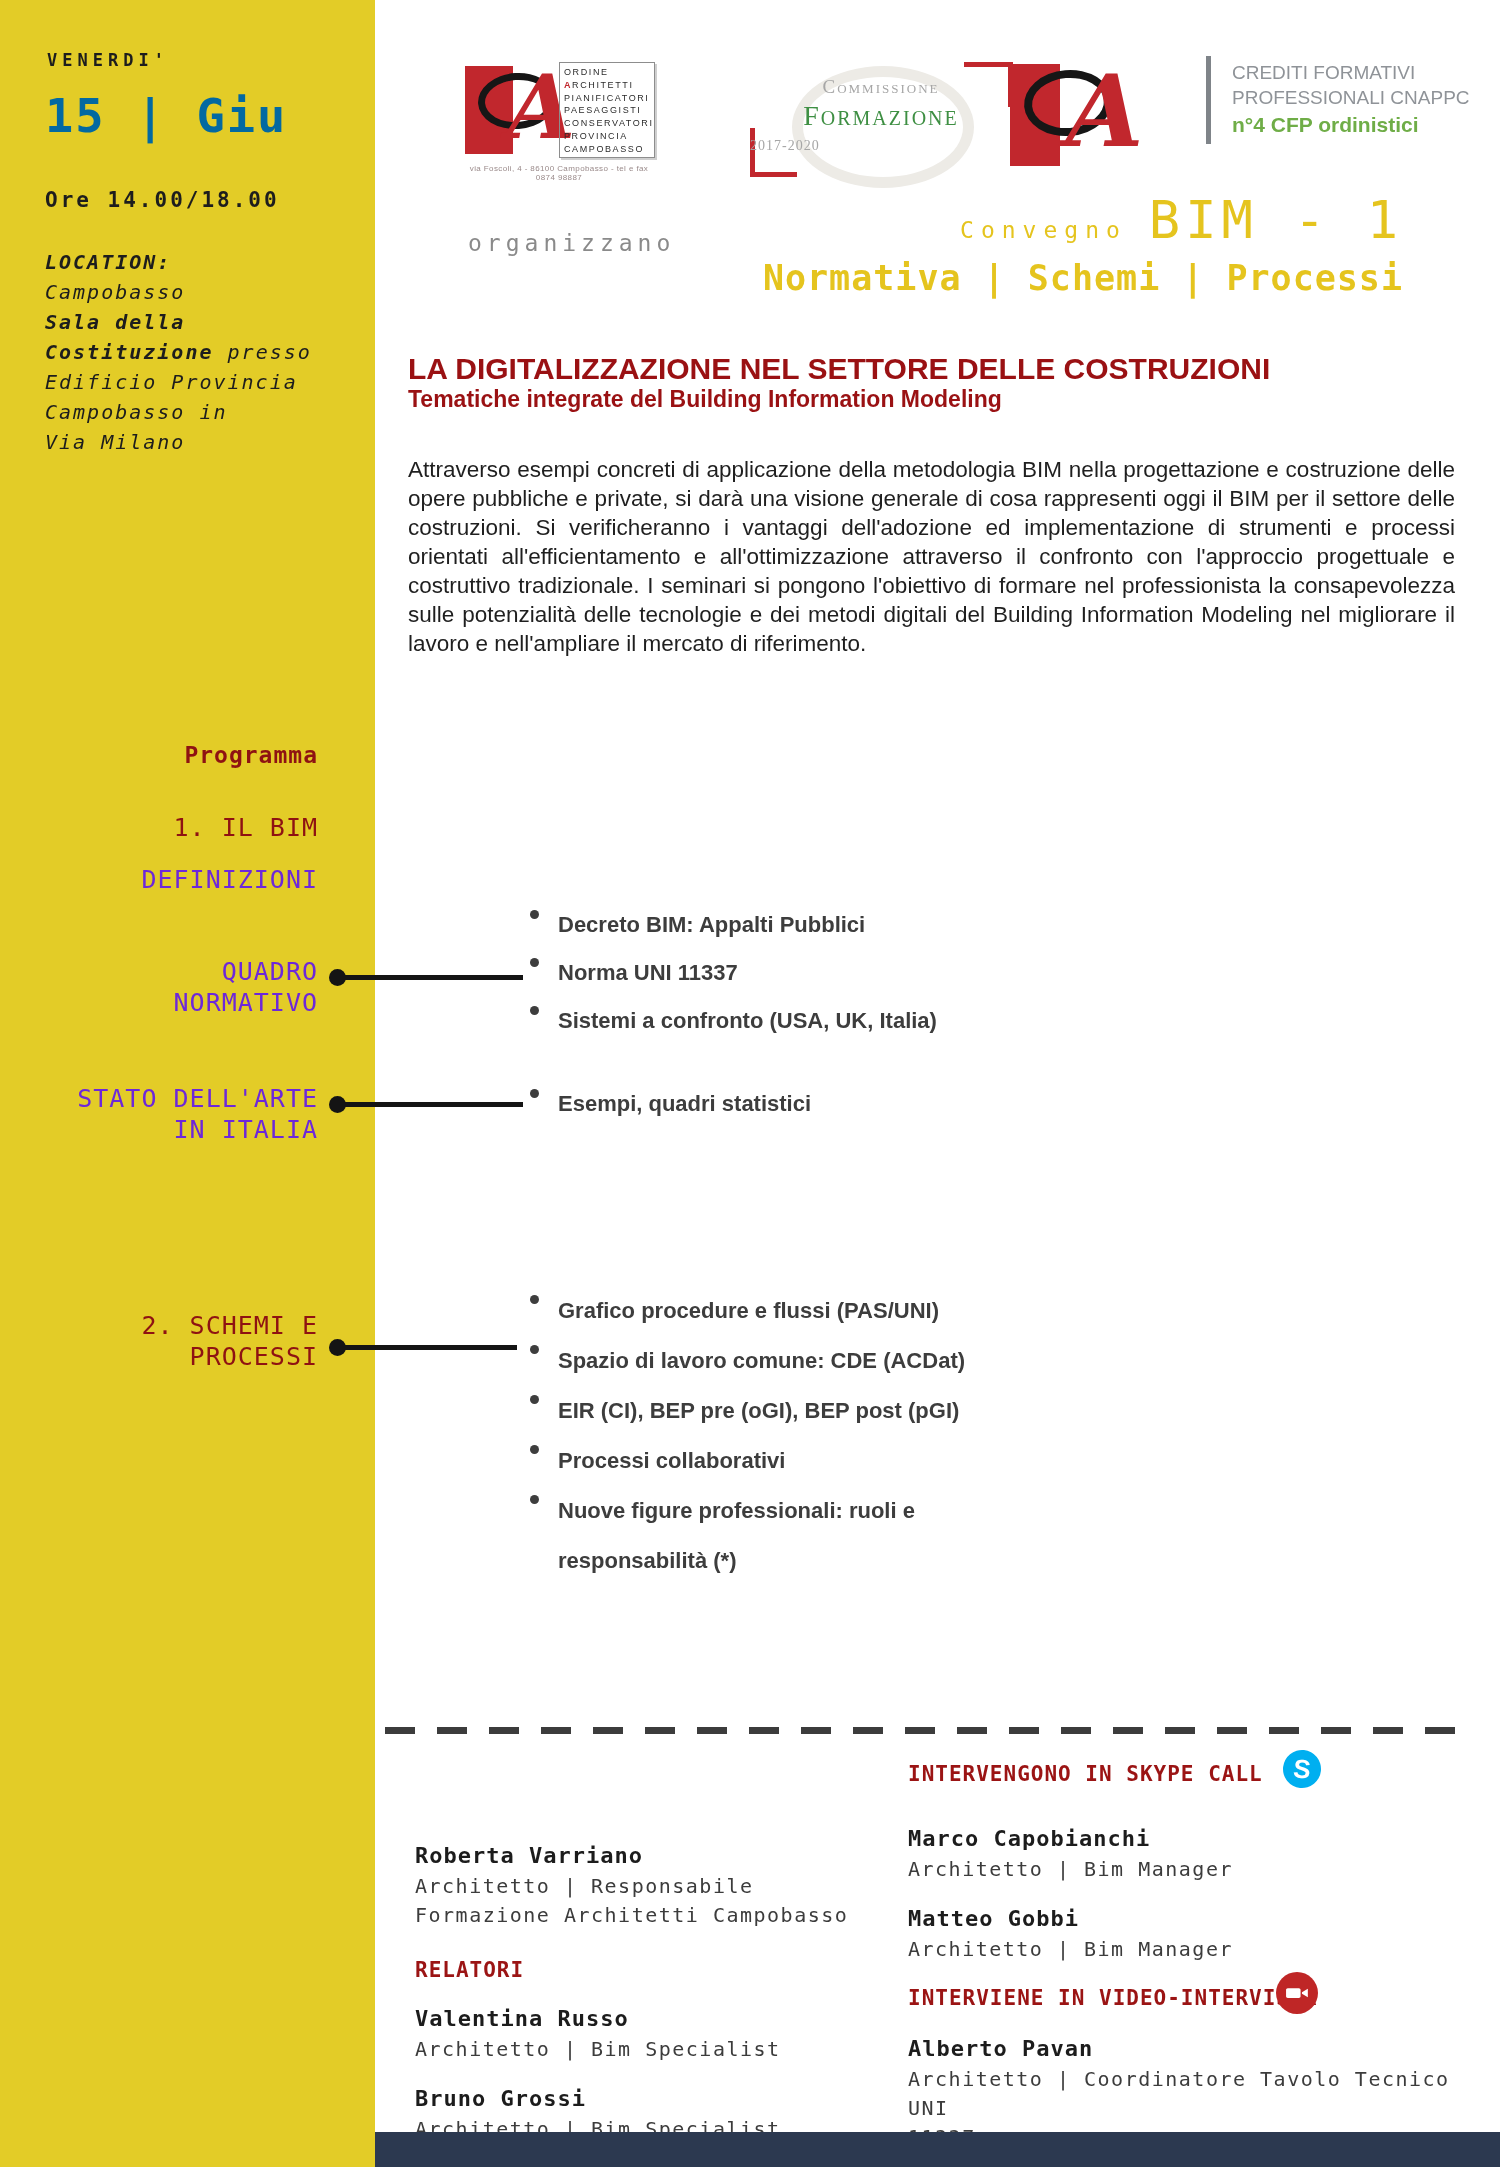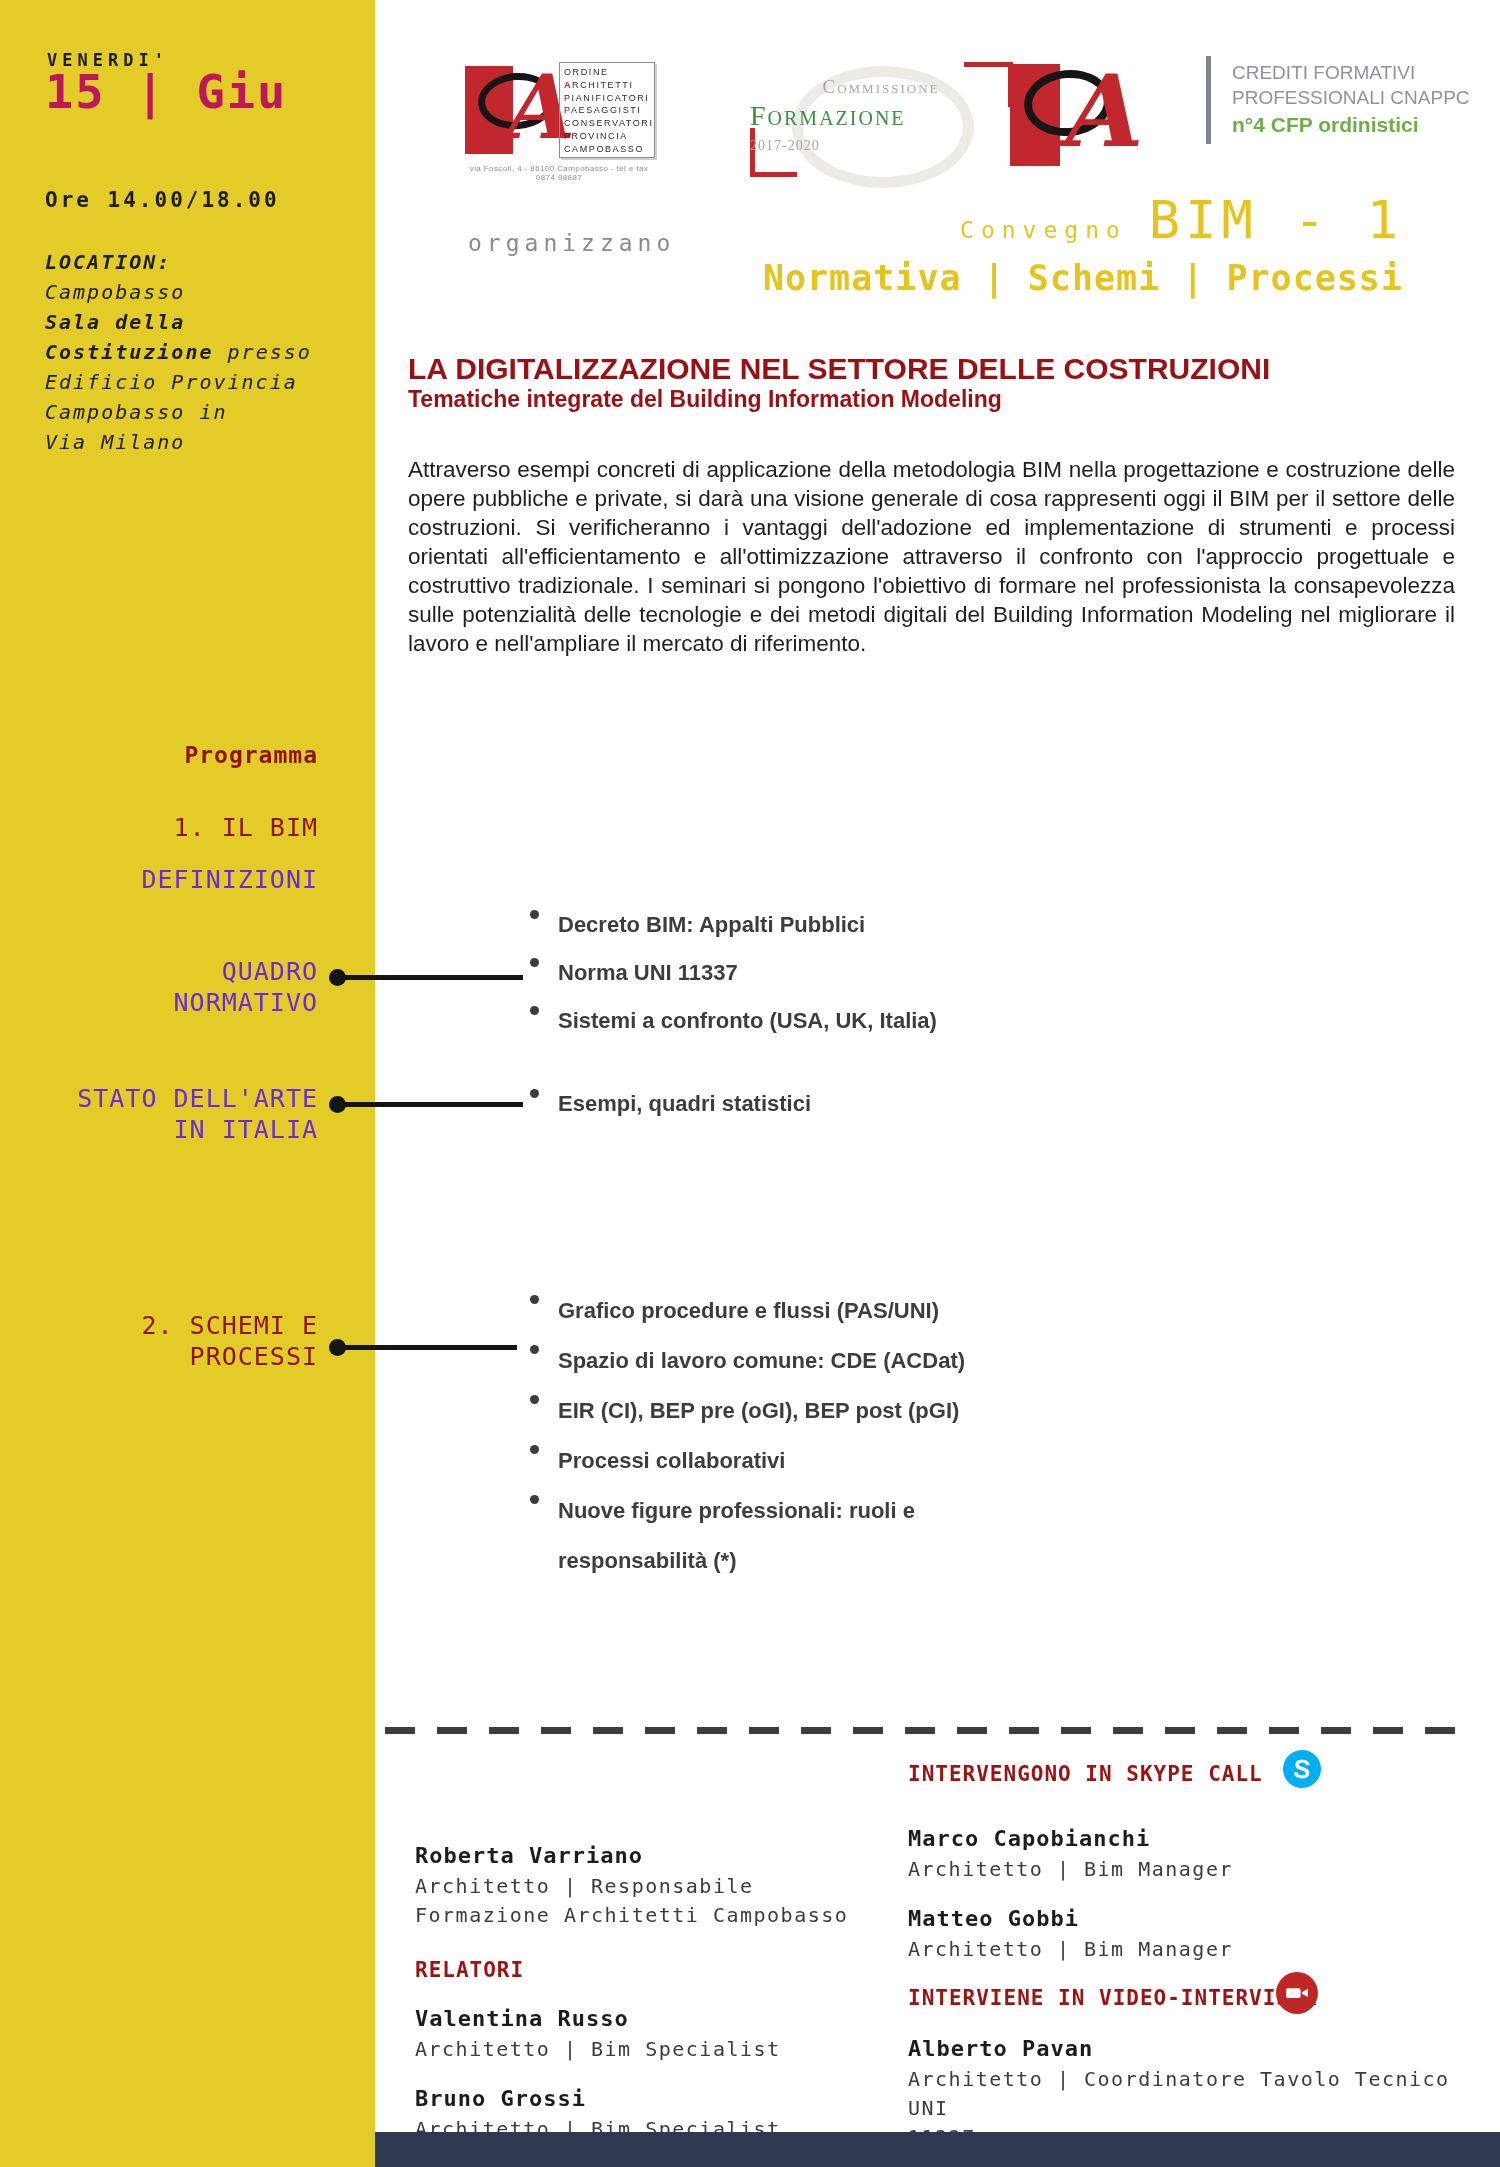--- a/index.html
+++ b/index.html
@@ -4,21 +4,21 @@
 <style>
   html,body{margin:0;padding:0;background:#fff;}
   .page{position:relative;width:1500px;height:2167px;background:#ffffff;overflow:hidden;
         font-family:"Liberation Sans",sans-serif;}
   .abs{position:absolute;}
   .mono{font-family:"DejaVu Sans Mono",monospace;}
 
   
   .sidebar{position:absolute;left:0;top:0;width:375px;height:2167px;background:#e3cc27;}
   .sb-day{left:47px;top:50px;font-size:17px;font-weight:bold;letter-spacing:5px;color:#1d1d1d;}
-  .sb-date{left:45px;top:64px;font-size:47px;font-weight:bold;letter-spacing:2px;color:#be185d;}
+  .sb-date{left:45px;top:88px;font-size:47px;font-weight:bold;letter-spacing:2px;color:#0369a1;}
   .sb-time{left:45px;top:188px;font-size:21px;font-weight:bold;letter-spacing:3px;color:#1d1d1d;}
   .sb-loc{left:45px;top:247px;font-size:20px;letter-spacing:2px;line-height:30px;color:#1d1d1d;font-style:italic;}
   .sb-loc .b{font-weight:bold;}
   .prog-title{left:0;top:742px;width:318px;text-align:right;font-size:23px;font-weight:bold;color:#8e1212;letter-spacing:1px;}
   .prog-item{left:0;width:318px;text-align:right;font-size:25px;letter-spacing:1px;line-height:31px;white-space:pre-line;}
   .prog-red{color:#8e1212;}
   .prog-dark{color:#6d28d9;}
 
   
   .dot{width:17px;height:17px;border-radius:50%;background:#141414;}
@@ -31,21 +31,21 @@
   .oa-ring{position:absolute;left:23px;top:15px;width:64px;height:42px;border:7px solid #161616;border-radius:50%;transform:rotate(-4deg);}
   .oa-a{position:absolute;left:52px;top:2px;font-family:"DejaVu Serif",serif;font-style:italic;font-weight:bold;font-size:88px;line-height:94px;color:#c1272d;}
   .oa-box{position:absolute;left:104px;top:4px;width:96px;height:96px;border:1px solid #8d8d8d;box-shadow:2px 2px 0 #cfcfcf;padding:3px 4px;box-sizing:border-box;}
   .oa-box div{font-size:9px;letter-spacing:1.6px;line-height:12.8px;color:#2b2b2b;font-family:"Liberation Sans",sans-serif;}
   .oa-box .red-init::first-letter{color:#c1272d;font-weight:bold;}
   .oa-addr{position:absolute;left:6px;top:106px;width:196px;font-size:8px;color:#9a8a8a;text-align:center;letter-spacing:0.4px;}
 
   .logo-comm{left:750px;top:58px;width:262px;height:122px;font-family:"Liberation Serif",serif;}
   .comm-ellipse{position:absolute;left:42px;top:8px;width:160px;height:100px;border:11px solid #edebe6;border-radius:50%;}
   .comm-l1{position:absolute;left:0;top:18px;width:100%;text-align:center;font-variant:small-caps;font-size:19px;letter-spacing:2px;color:#a6a6a6;}
-  .comm-l2{position:absolute;left:0;top:42px;width:100%;font-variant:small-caps;font-size:28px;letter-spacing:2px;color:#3e8f43;}
+  .comm-l2{position:absolute;left:0;top:42px;width:100%;text-align:center;font-variant:small-caps;font-size:28px;letter-spacing:2px;color:#3e8f43;}
   .comm-l3{position:absolute;left:0;top:80px;width:100%;text-align:left;font-size:14px;letter-spacing:1px;color:#a6a6a6;}
   .comm-bl{position:absolute;left:0;top:70px;width:42px;height:44px;border-left:5px solid #c1272d;border-bottom:5px solid #c1272d;}
   .comm-tr{position:absolute;left:214px;top:4px;width:44px;height:40px;border-top:5px solid #c1272d;border-right:5px solid #c1272d;}
 
   .logo-oa2{left:1010px;top:58px;width:150px;height:115px;}
   .oa2-rect{position:absolute;left:0;top:6px;width:50px;height:102px;background:#c1272d;}
   .oa2-ring{position:absolute;left:14px;top:12px;width:72px;height:50px;border:8px solid #161616;border-radius:50%;transform:rotate(-5deg);}
   .oa2-a{position:absolute;left:56px;top:0px;font-family:"DejaVu Serif",serif;font-style:italic;font-weight:bold;font-size:100px;line-height:106px;color:#c1272d;}
 
   .cred-bar{left:1206px;top:56px;width:5px;height:88px;background:#7f8489;}

